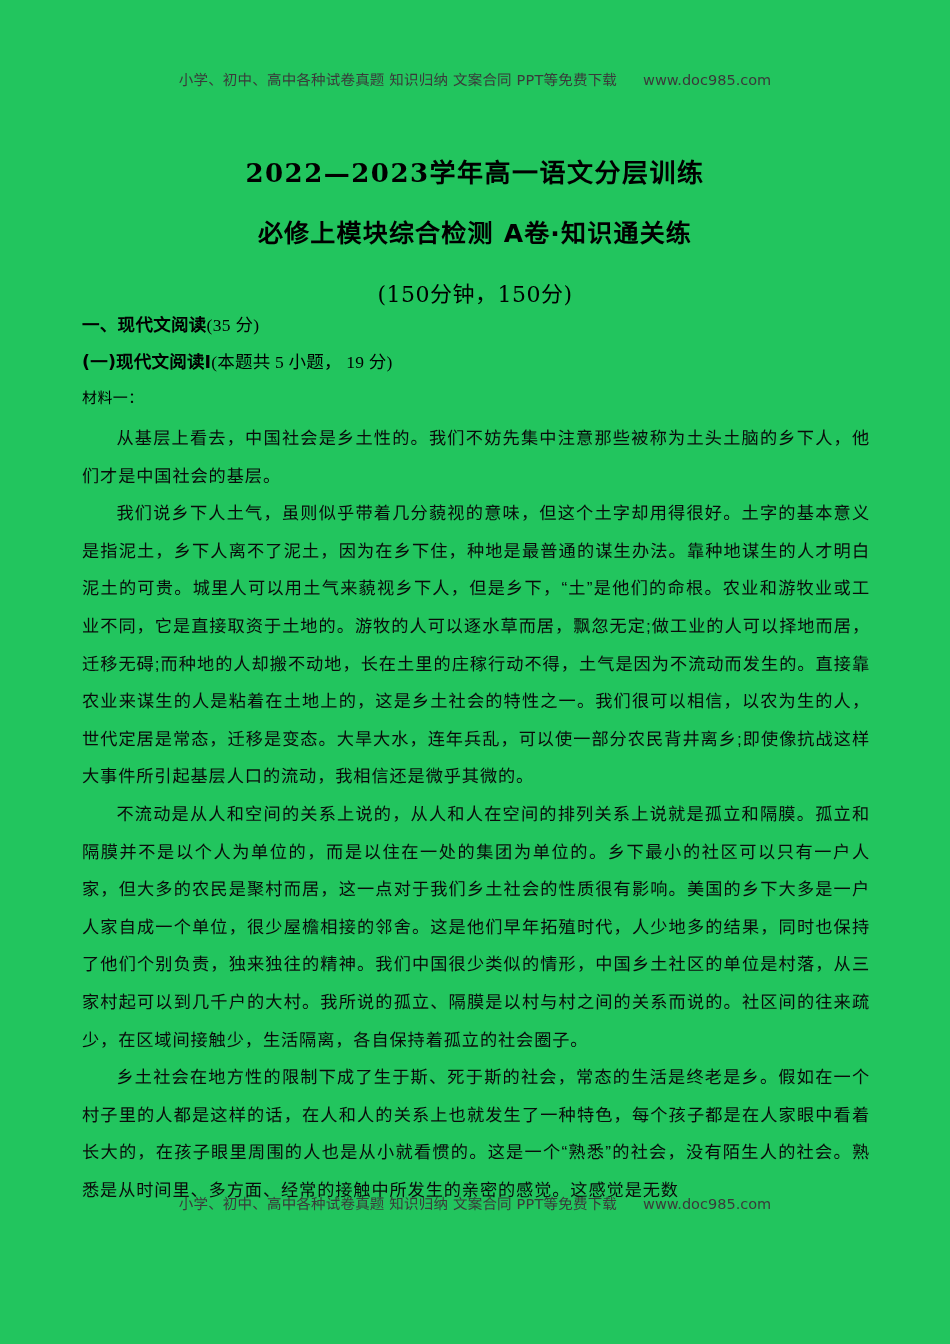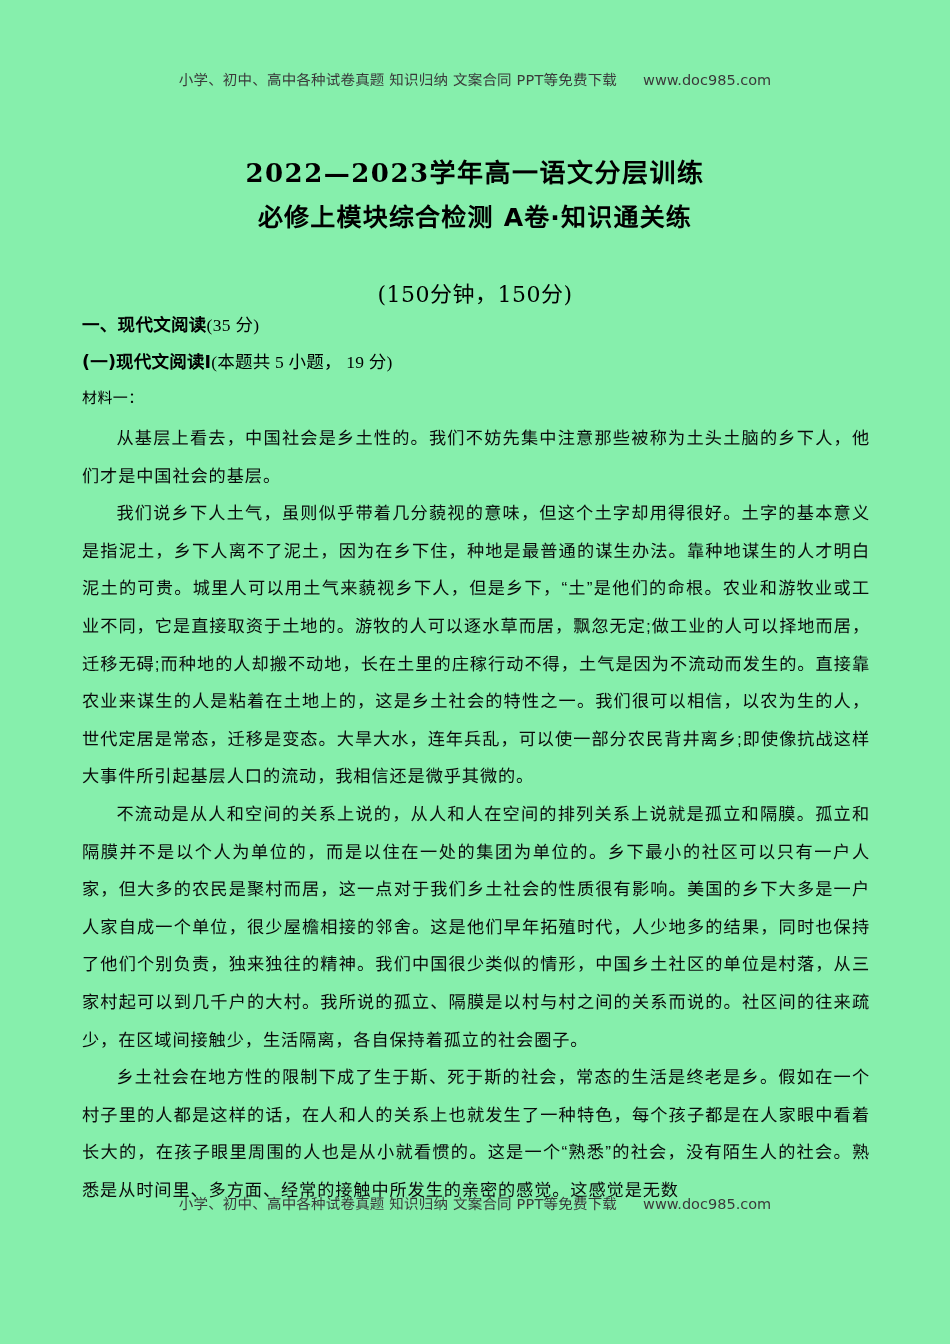--- a/index.html
+++ b/index.html
@@ -13,21 +13,21 @@
     font-family: "Liberation Serif", "DejaVu Serif", serif;
     color: #000000;
     -webkit-font-smoothing: antialiased;
   }
 
   .page {
     position: relative;
     width: 950px;
     height: 1344px;
     margin: 0 auto;
-    background: #86efac;
+    background: #22c55e;
     overflow: hidden;
     box-sizing: border-box;
   }
 
   
   .running-band {
     position: absolute;
     left: 0;
     width: 950px;
     text-align: center;
@@ -59,21 +59,21 @@
     font-weight: 700;
     font-size: 26px;
     letter-spacing: 1.5px;
     color: #000;
     white-space: nowrap;
   }
 
   .doc-subtitle {
     position: absolute;
     left: 0;
-    top: 197px;
+    top: 213px;
     width: 950px;
     text-align: center;
     font-family: "DejaVu Sans", "Liberation Sans", sans-serif;
     font-weight: 700;
     font-size: 25px;
     letter-spacing: 1.2px;
     color: #000;
     white-space: nowrap;
   }
 

